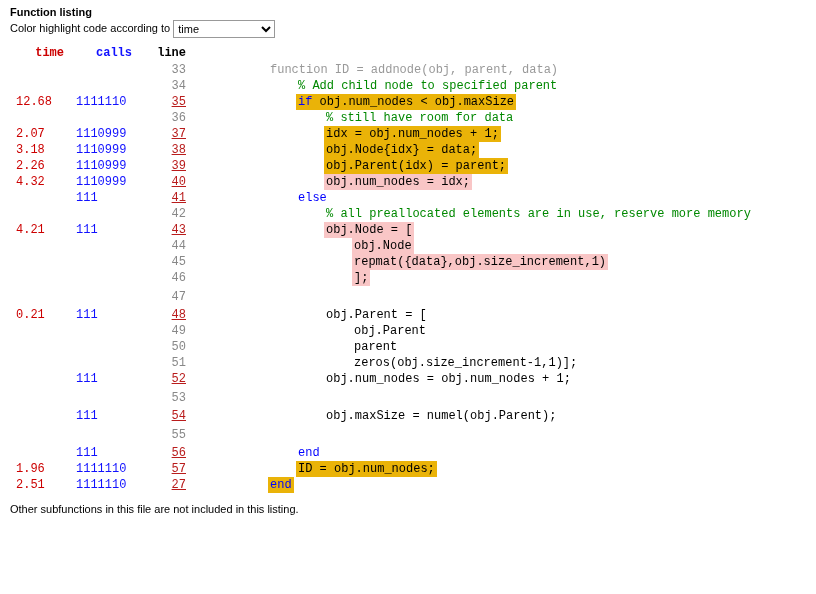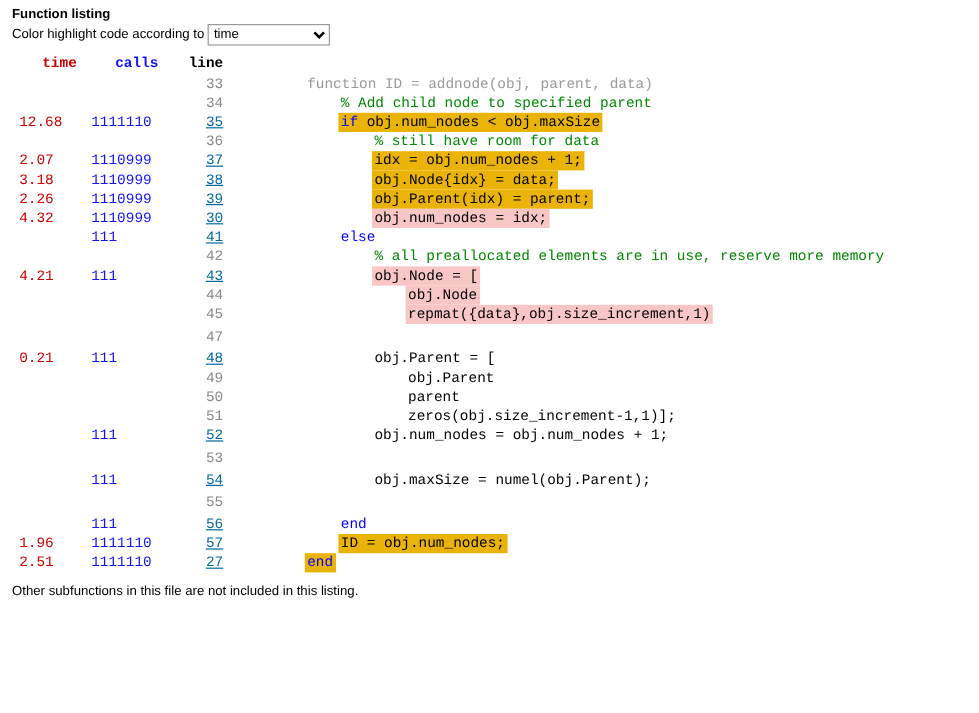--- a/index.html
+++ b/index.html
@@ -57,34 +57,35 @@
     color: #11f;
     text-align: left;
     width: 56px;
   }
   td.lineno {
     color: #888;
     text-align: right;
     width: 42px;
   }
   td.lineno a {
-    color: #0369a1;
+    color: #b91c1c;
     text-decoration: underline;
     text-align: right;
   }
   td.lineno a:before {
     content: "";
   }
   td.code {
     padding-left: 2px;
   }
   .code-inner {
     display: inline-block;
     padding: 0 2px;
     min-height: 16px;
+    margin-left: 14px;
   }
   .hl-faint { background: #eab308; }
   .hl-med   { background: #f9c6c6; }
   .hl-hottest { background: #eab308; }
   .sp { display: inline-block; }
   .kw { color: #00f; }
   .com { color: #080; }
   .dim { color: #999; }
   .plain { color: #000; }
   .footer {
@@ -149,21 +150,21 @@
       </tr>
       <tr>
         <td class="time">2.26</td>
         <td class="calls">1110999</td>
         <td class="lineno"><a href="#">39</a></td>
         <td class="code"><span class="sp" style="width: 112px;"></span><span class="code-inner hl-faint"><span class="plain">obj.Parent(idx) = parent;</span></span></td>
       </tr>
       <tr>
         <td class="time">4.32</td>
         <td class="calls">1110999</td>
-        <td class="lineno"><a href="#">30</a></td>
+        <td class="lineno"><a href="#">40</a></td>
         <td class="code"><span class="sp" style="width: 112px;"></span><span class="code-inner hl-med"><span class="plain">obj.num_nodes = idx;</span></span></td>
       </tr>
       <tr>
         <td class="time"></td>
         <td class="calls">111</td>
         <td class="lineno"><a href="#">41</a></td>
         <td class="code"><span class="sp" style="width: 84px;"></span><span class="code-inner "><span class="kw">else</span></span></td>
       </tr>
       <tr>
         <td class="time"></td>
@@ -181,20 +182,26 @@
         <td class="time"></td>
         <td class="calls"></td>
         <td class="lineno">44</td>
         <td class="code"><span class="sp" style="width: 140px;"></span><span class="code-inner hl-med"><span class="plain">obj.Node</span></span></td>
       </tr>
       <tr>
         <td class="time"></td>
         <td class="calls"></td>
         <td class="lineno">45</td>
         <td class="code"><span class="sp" style="width: 140px;"></span><span class="code-inner hl-med"><span class="plain">repmat({data},obj.size_increment,1)</span></span></td>
+      </tr>
+      <tr>
+        <td class="time"></td>
+        <td class="calls"></td>
+        <td class="lineno">46</td>
+        <td class="code"><span class="sp" style="width: 140px;"></span><span class="code-inner hl-med"><span class="plain">];</span></span></td>
       </tr>
       <tr>
         <td class="time"></td>
         <td class="calls"></td>
         <td class="lineno">47</td>
         <td class="code"><span class="sp" style="width: 0px;"></span><span class="code-inner "></span></td>
       </tr>
       <tr>
         <td class="time">0.21</td>
         <td class="calls">111</td>

